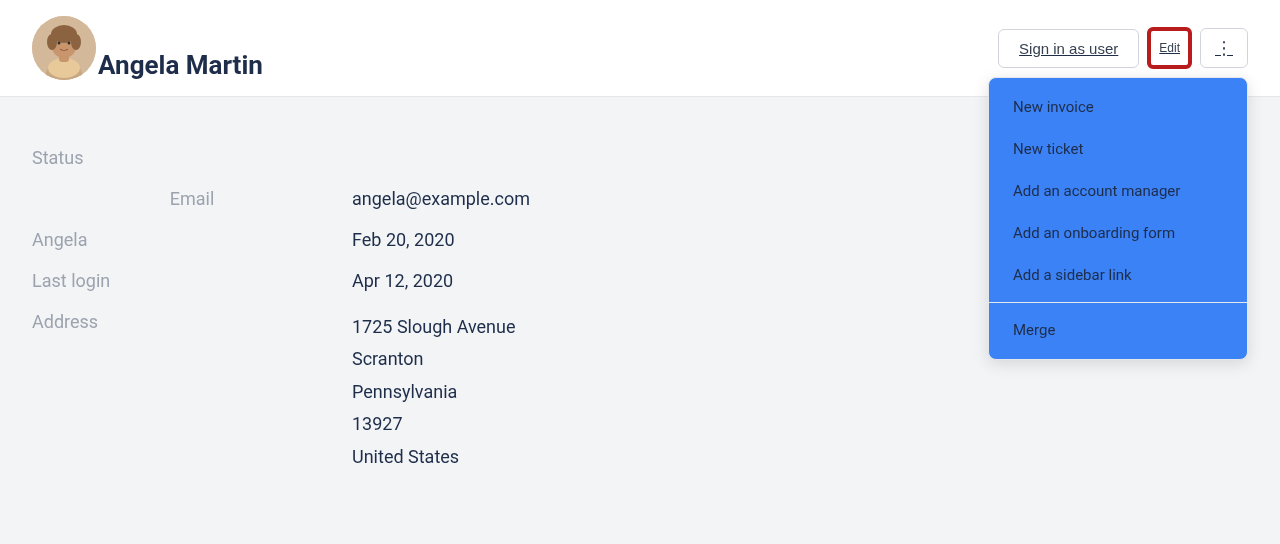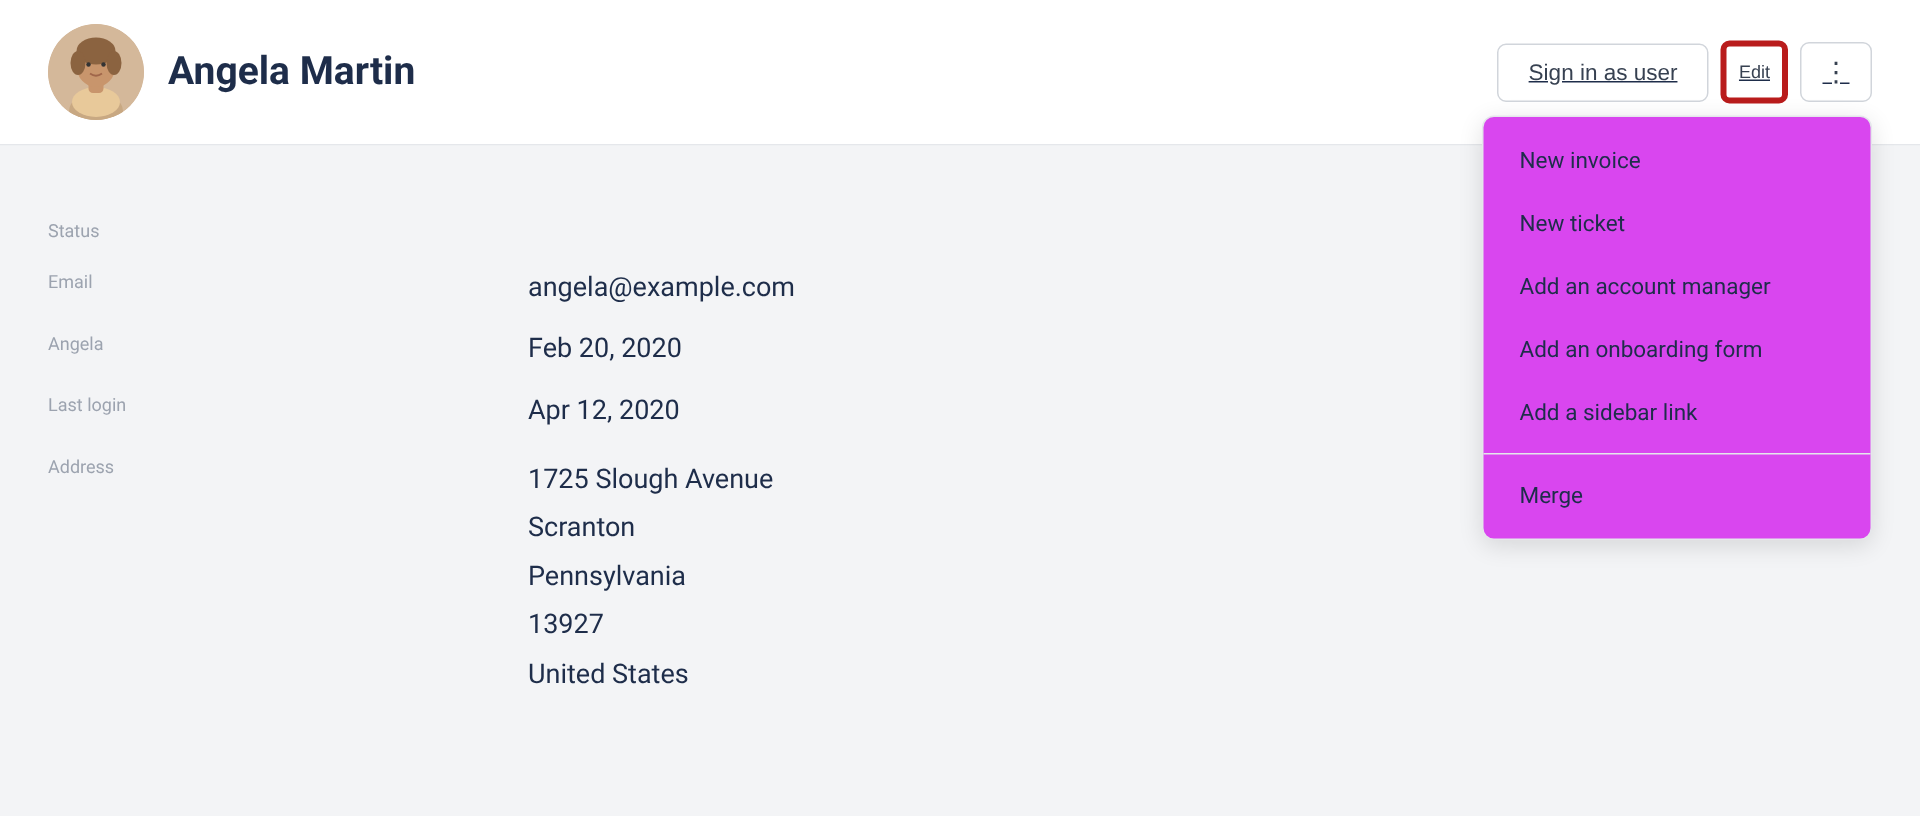--- a/index.html
+++ b/index.html
@@ -22,22 +22,22 @@
       background: #fff;
       padding: 16px 32px;
       display: flex;
       align-items: center;
       justify-content: space-between;
       border-bottom: 1px solid #e5e7eb;
     }
 
     .header-left {
       display: flex;
-      align-items: center;
-      gap: 16px;
+      align-items: flex-end;
+      gap: 2px;
     }
 
     .avatar {
       width: 64px;
       height: 64px;
       border-radius: 50%;
       overflow: hidden;
       background: #d4b89a;
       display: flex;
       align-items: center;
@@ -97,21 +97,21 @@
       align-items: center;
       justify-content: center;
       line-height: 1;
     }
 
     
     .dropdown-menu {
       position: absolute;
       top: calc(100% + 8px);
       right: 0;
-      background: #d946ef;
+      background: #3b82f6;
       border: 1px solid #e5e7eb;
       border-radius: 8px;
       box-shadow: 0 4px 16px rgba(0,0,0,0.12);
       min-width: 260px;
       z-index: 100;
       padding: 8px 0;
     }
 
     .dropdown-item {
       padding: 12px 24px;
@@ -126,21 +126,21 @@
       background: #e5e7eb;
       margin: 6px 0;
     }
 
     
     .main-content {
       padding: 40px 32px;
     }
 
     .info-label {
-      font-size: 12px;
+      font-size: 18px;
       color: #9ca3af;
       padding: 10px 0;
       vertical-align: top;
     }
 
     .info-value {
       font-size: 18px;
       color: #1e2d4a;
       padding: 10px 0;
       vertical-align: top;
@@ -203,21 +203,21 @@
   </div>
 
   <div class="main-content">
     <table style="border-collapse:collapse; width:100%; max-width:900px;">
       <tbody>
         <tr>
           <td class="info-label" style="width:320px; padding:10px 0;">Status</td>
           <td class="info-value"></td>
         </tr>
         <tr>
-          <td class="info-label" style="padding:10px 0;">Email</td>
+          <td class="info-label" style="padding:10px 0;text-align:center;">Email</td>
           <td class="info-value">angela@example.com</td>
         </tr>
         <tr>
           <td class="info-label" style="padding:10px 0;">Angela</td>
           <td class="info-value">Feb 20, 2020</td>
         </tr>
         <tr>
           <td class="info-label" style="padding:10px 0;">Last login</td>
           <td class="info-value">Apr 12, 2020</td>
         </tr>

